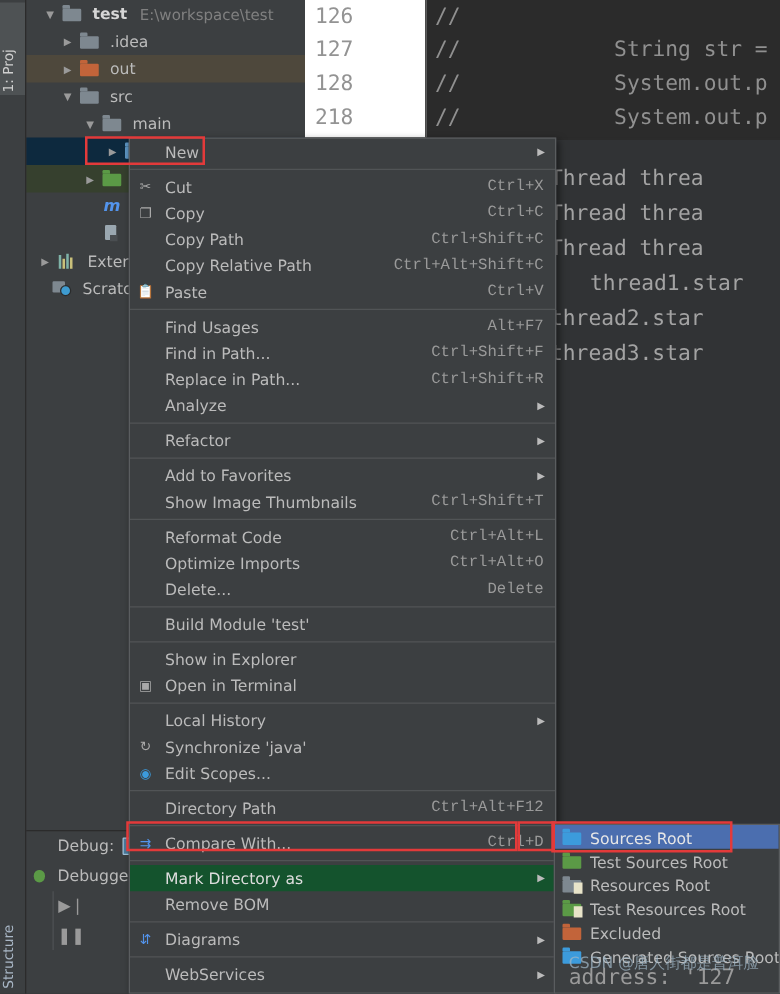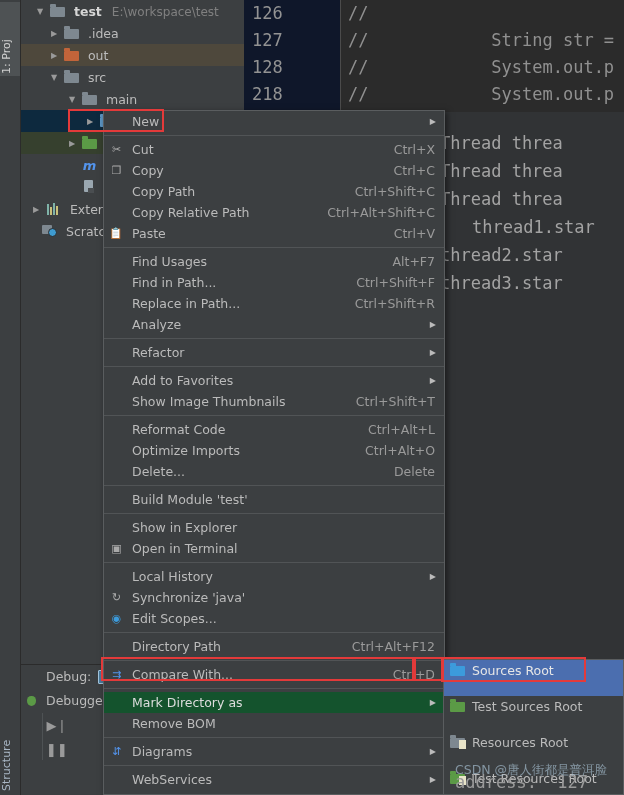--- a/index.html
+++ b/index.html
@@ -81,21 +81,21 @@
   .clock-icon s{position:absolute;right:0;bottom:0;width:9px;height:9px;border-radius:50%;background:#3E9BD0;border:1px solid #2B2B2B;display:block;box-sizing:border-box;}
   
   #editor{
     position:absolute;left:244px;top:0;right:0;top:0;height:664px;
     background:#2B2B2B;overflow:hidden;
   }
   #editor-top{
     position:absolute;left:0;top:0;width:100%;height:110px;background:#2B2B2B;
   }
   #gutter{
-    position:absolute;left:0;top:0;width:96px;height:110px;background:#0f172a;
+    position:absolute;left:0;top:0;width:96px;height:110px;background:#ffffff;
     border-right:1px solid #4B4B4B;
   }
   .lineno{
     height:27px;line-height:27px;text-align:left;padding-left:8px;
     color:#939393;font-family:"DejaVu Sans Mono","Liberation Mono",monospace;font-size:17px;
   }
   .codeline{
     height:27px;line-height:27px;white-space:pre;color:#909090;
     font-family:"DejaVu Sans Mono","Liberation Mono",monospace;font-size:17px;
   }
@@ -138,30 +138,30 @@
   .mi{
     position:relative;height:21px;line-height:21px;white-space:nowrap;
     color:#BBBBBB;font-size:12.5px;box-sizing:border-box;
   }
   .mi.hl{background:#14532d;color:#DDDDDD;}
   .mi .mi-ico{
     position:absolute;left:5px;top:3px;width:15px;height:15px;text-align:center;
     font-size:11px;line-height:15px;color:#A9A9A9;
   }
   .mi .mi-txt{position:absolute;left:28px;top:0;}
-  .mi .mi-acc{position:absolute;right:9px;top:0;color:#9A9A9A;}
+  .mi .mi-acc{position:absolute;right:9px;top:0;color:#9A9A9A;font-family:Liberation Mono, monospace;}
   .mi .mi-arrow{position:absolute;right:8px;top:0;color:#BBBBBB;font-size:8px;}
   .mi-sep{height:1px;background:#515456;margin:3px 0;}
   
   #submenu{
     position:absolute;left:443px;top:659px;width:181px;height:136px;
     background:#3C3F41;border:1px solid #5A5D5F;box-sizing:border-box;z-index:25;
     overflow:hidden;
   }
-  .si{position:relative;height:36px;line-height:21px;white-space:nowrap;color:#BBBBBB;font-size:12.5px;}
+  .si{position:relative;height:19px;line-height:21px;white-space:nowrap;color:#BBBBBB;font-size:12.5px;}
   .si.hl{background:#4B6EAF;color:#E6E6E6;}
   .si .si-ico{position:absolute;left:6px;top:4px;width:15px;height:12px;}
   .si .si-ico i{position:absolute;left:0;bottom:0;width:15px;height:10px;border-radius:1px;display:block;}
   .si .si-ico i:before{content:"";position:absolute;left:0;top:-3px;width:6px;height:3px;border-radius:1px 1px 0 0;background:inherit;}
   .si .si-ico em{position:absolute;right:-1px;bottom:-1px;width:7px;height:9px;background:#E8E4C9;display:block;}
   .si .si-txt{position:absolute;left:28px;top:0;}
   
   .redbox{position:absolute;border:2px solid #E33A3A;box-sizing:border-box;z-index:40;pointer-events:none;}
   #redbox-new{left:68px;top:109px;width:96px;height:23px;}
   #redbox-mark{left:101px;top:657px;width:313px;height:24px;}

